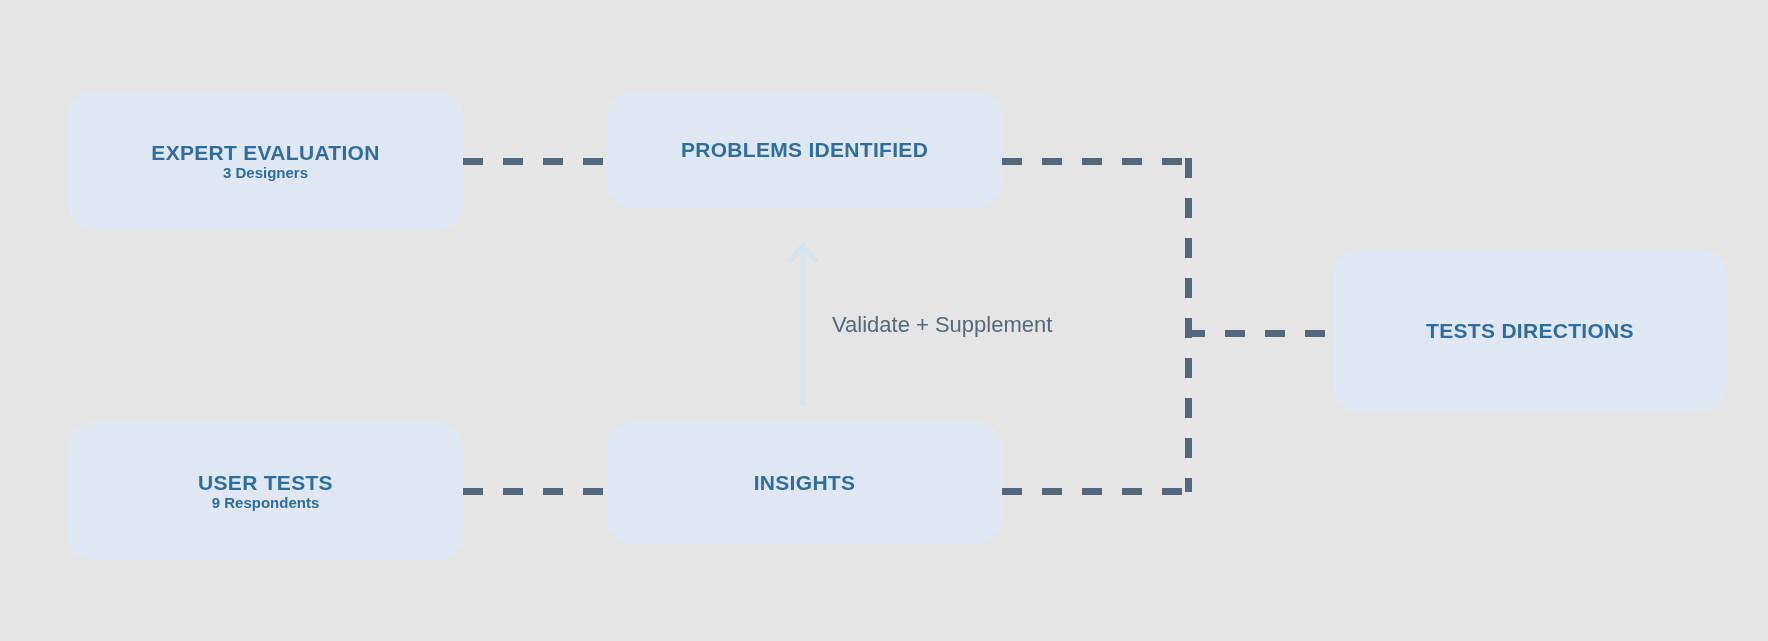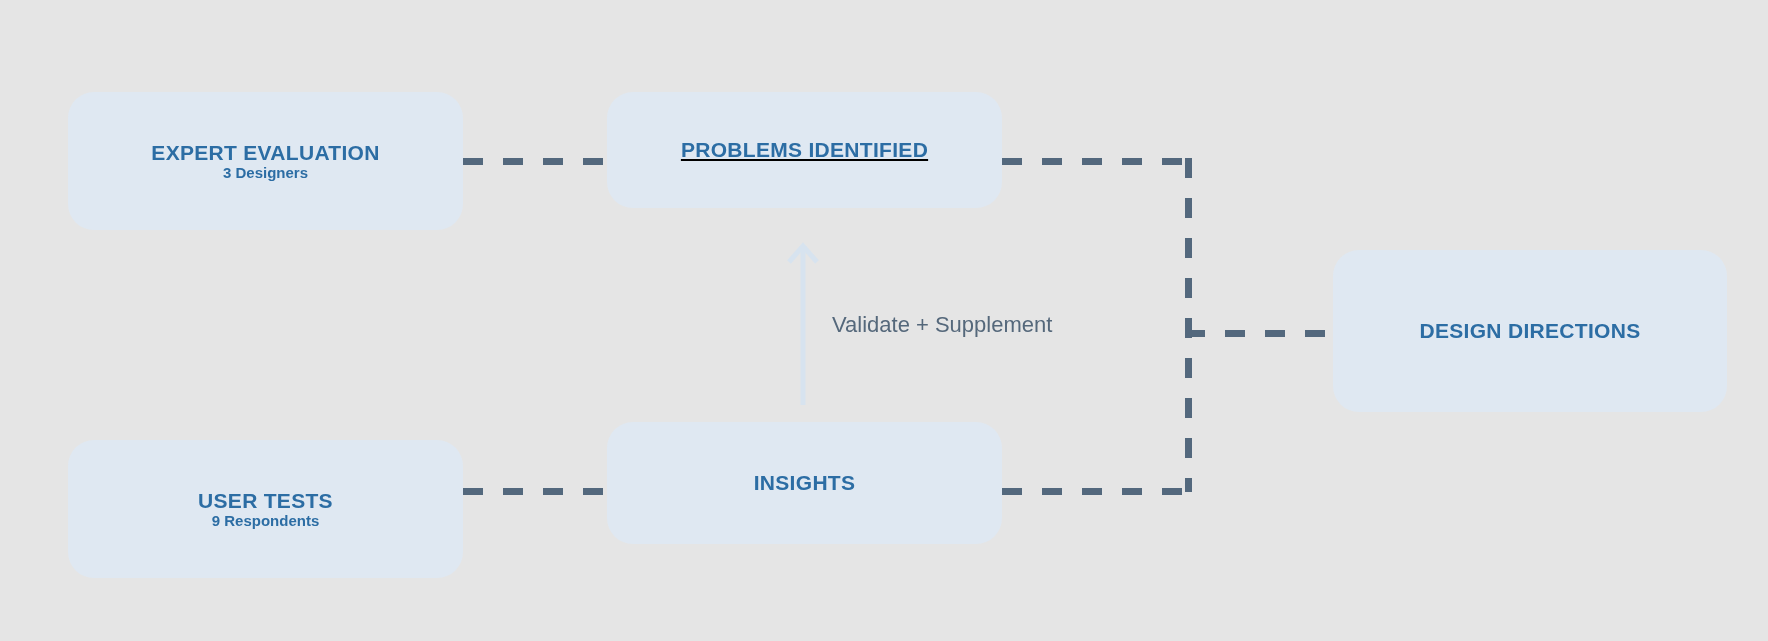--- a/index.html
+++ b/index.html
@@ -39,22 +39,22 @@
   }
   .node-sub {
     color: #2c6da4;
     font-weight: bold;
     font-size: 15px;
     text-align: right;
     white-space: nowrap;
   }
   
   #node-expert-evaluation { left: 68px;  top: 92px;  width: 395px; height: 138px; }
-  #node-problems-identified { left: 607px; top: 92px;  width: 395px; height: 116px; text-decoration: underline; }
-  #node-user-tests        { left: 68px;  top: 440px; width: 395px; height: 138px; }
+  #node-problems-identified { left: 607px; top: 92px;  width: 395px; height: 116px; }
+  #node-user-tests        { left: 68px;  top: 422px; width: 395px; height: 138px; }
   #node-insights          { left: 607px; top: 422px; width: 395px; height: 122px; }
   #node-design-directions { left: 1333px; top: 250px; width: 394px; height: 162px; }
 
   
   .conn-h, .conn-v {
     position: absolute;
   }
   .conn-h {
     height: 7px;
     background-image: linear-gradient(to right, #53687d 0 50%, rgba(0,0,0,0) 50% 100%);
@@ -113,21 +113,21 @@
   <div class="node" id="node-user-tests">
     <div class="node-title">USER TESTS</div>
     <div class="node-sub">9 Respondents</div>
   </div>
 
   <div class="node" id="node-insights">
     <div class="node-title">INSIGHTS</div>
   </div>
 
   <div class="node" id="node-design-directions">
-    <div class="node-title">DESIGN DIRECTIONS</div>
+    <div class="node-title">TESTS DIRECTIONS</div>
   </div>
 
   <div class="conn-h" id="conn-expert-to-problems"></div>
 
   <div class="conn-h" id="conn-usertests-to-insights"></div>
 
   <div class="conn-h" id="conn-problems-to-spine"></div>
 
   <div class="conn-h" id="conn-insights-to-spine"></div>
 

